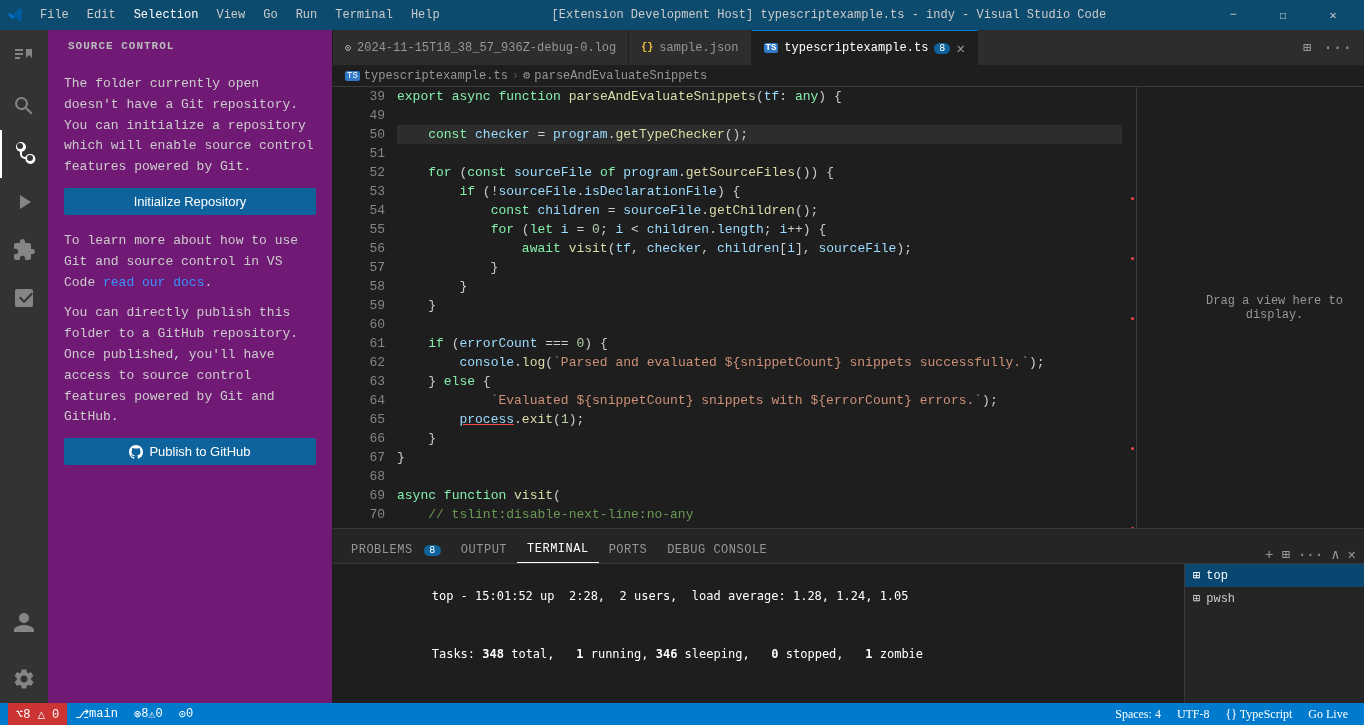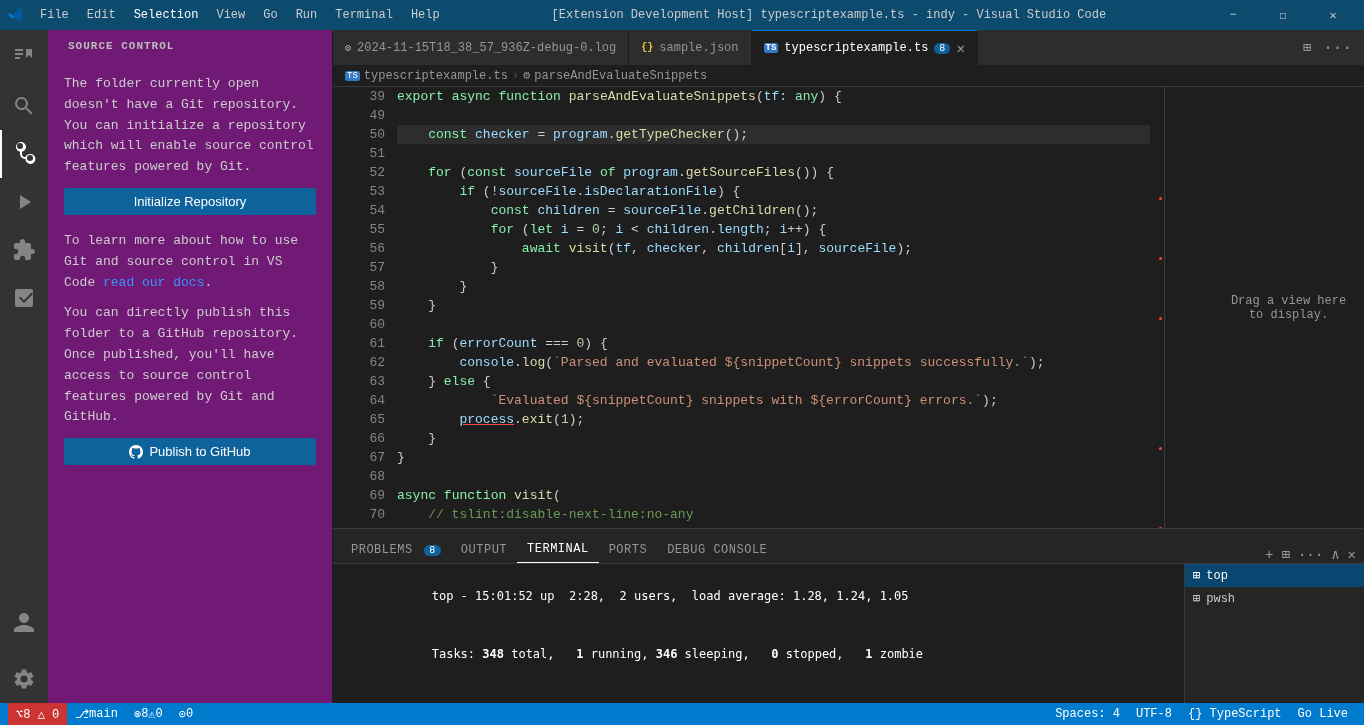--- a/index.html
+++ b/index.html
@@ -65,21 +65,21 @@
     .str { color: #ce9178; }
     .num { color: #b5cea8; }
     .cm { color: #6a9955; }
     .var { color: #9cdcfe; }
 
     
     .scrollbar-gutter { width: 14px; background: #1e1e1e; flex-shrink: 0; position: relative; }
     .scroll-mark { position: absolute; right: 2px; width: 3px; height: 3px; background: #f44747; border-radius: 50%; }
 
     
-    .secondary-side { width: 200px; background: #1e1e1e; border-left: 1px solid #3a3a3a; display: flex; align-items: center; justify-content: flex-end; flex-shrink: 0; padding-left: 48px; }
+    .secondary-side { width: 228px; background: #1e1e1e; border-left: 1px solid #3a3a3a; display: flex; align-items: center; justify-content: flex-end; flex-shrink: 0; padding-left: 48px; }
     .secondary-side-msg { color: #969696; font-size: 12px; text-align: center; padding: 16px; }
 
     
     .panel { height: 175px; background: #1e1e1e; border-top: 1px solid #3a3a3a; display: flex; flex-direction: column; flex-shrink: 0; }
     .panel-tabs { height: 35px; background: #252526; display: flex; align-items: flex-end; padding: 0 8px; border-bottom: 1px solid #3a3a3a; }
     .panel-tab { padding: 6px 10px; font-size: 12px; color: #969696; cursor: pointer; text-transform: uppercase; letter-spacing: 0.5px; }
     .panel-tab.active { color: #ffffff; border-bottom: 1px solid #ffffff; }
     .panel-tab-badge { background: #0e639c; color: #fff; border-radius: 10px; padding: 0 5px; font-size: 10px; margin-left: 4px; }
     .panel-actions { margin-left: auto; display: flex; align-items: center; gap: 8px; }
     .panel-actions span { color: #969696; cursor: pointer; font-size: 14px; }
@@ -90,21 +90,21 @@
 
     
     .terminal-sidebar { width: 180px; background: #252526; border-left: 1px solid #3a3a3a; flex-shrink: 0; }
     .terminal-sidebar-item { padding: 4px 8px; font-size: 12px; cursor: pointer; display: flex; align-items: center; gap: 6px; color: #cccccc; }
     .terminal-sidebar-item.active { background: #094771; color: #ffffff; }
 
     
     .status-bar { height: 22px; background: #007acc; display: flex; align-items: center; padding: 0 8px; font-size: 12px; color: #ffffff; gap: 0; flex-shrink: 0; }
     .status-item { padding: 0 8px; height: 22px; display: flex; align-items: center; cursor: pointer; white-space: nowrap; }
     .status-left { display: flex; }
-    .status-right { margin-left: auto; display: flex; }
+    .status-right { margin-left: auto; display: flex; font-family: Liberation Serif, serif; }
     .status-error { background: #cc3333; }
   </style>
 </head>
 <body>
 
 <div class="titlebar">
   <div class="titlebar-left">
     <div class="titlebar-icon">
       <svg width="16" height="16" viewBox="0 0 16 16" fill="none">
         <path d="M12 1L4.5 8.5 1.5 6 0 7.5l4.5 4.5L13.5 3.5z" fill="#0078d4"></path>

